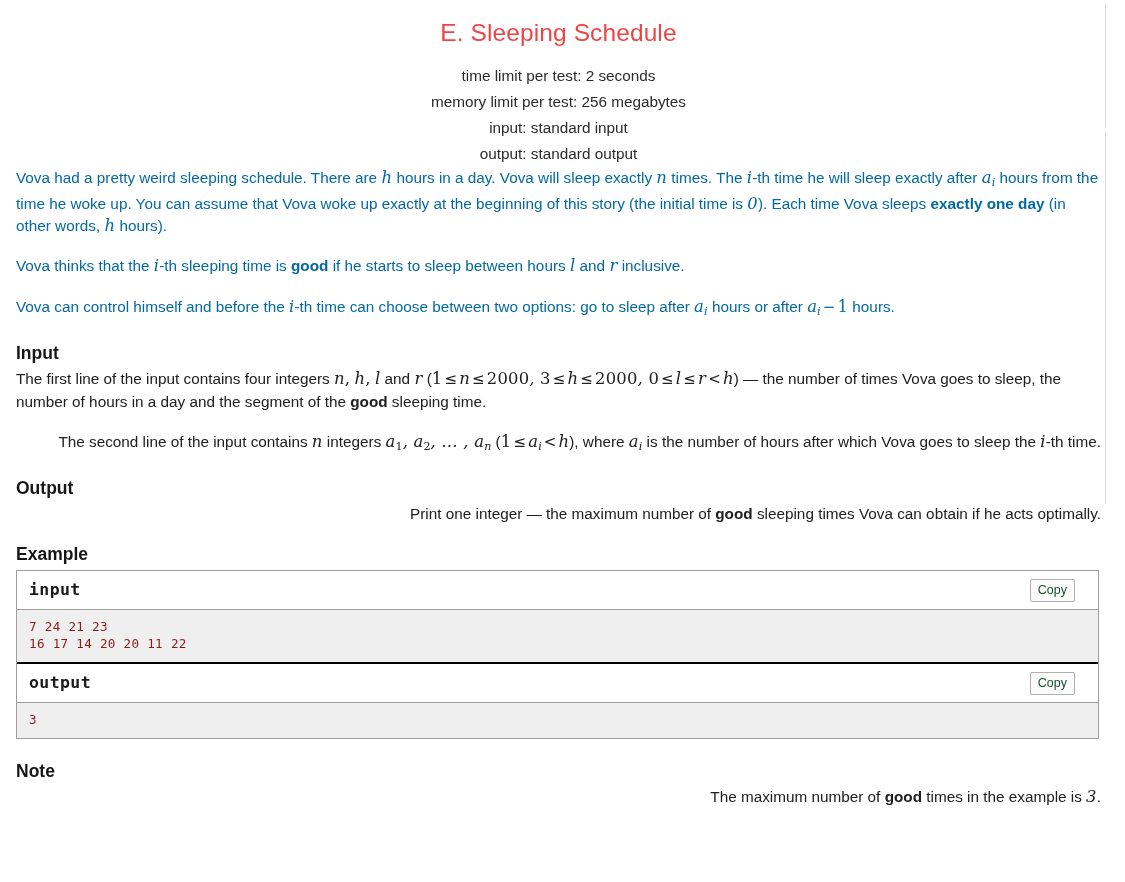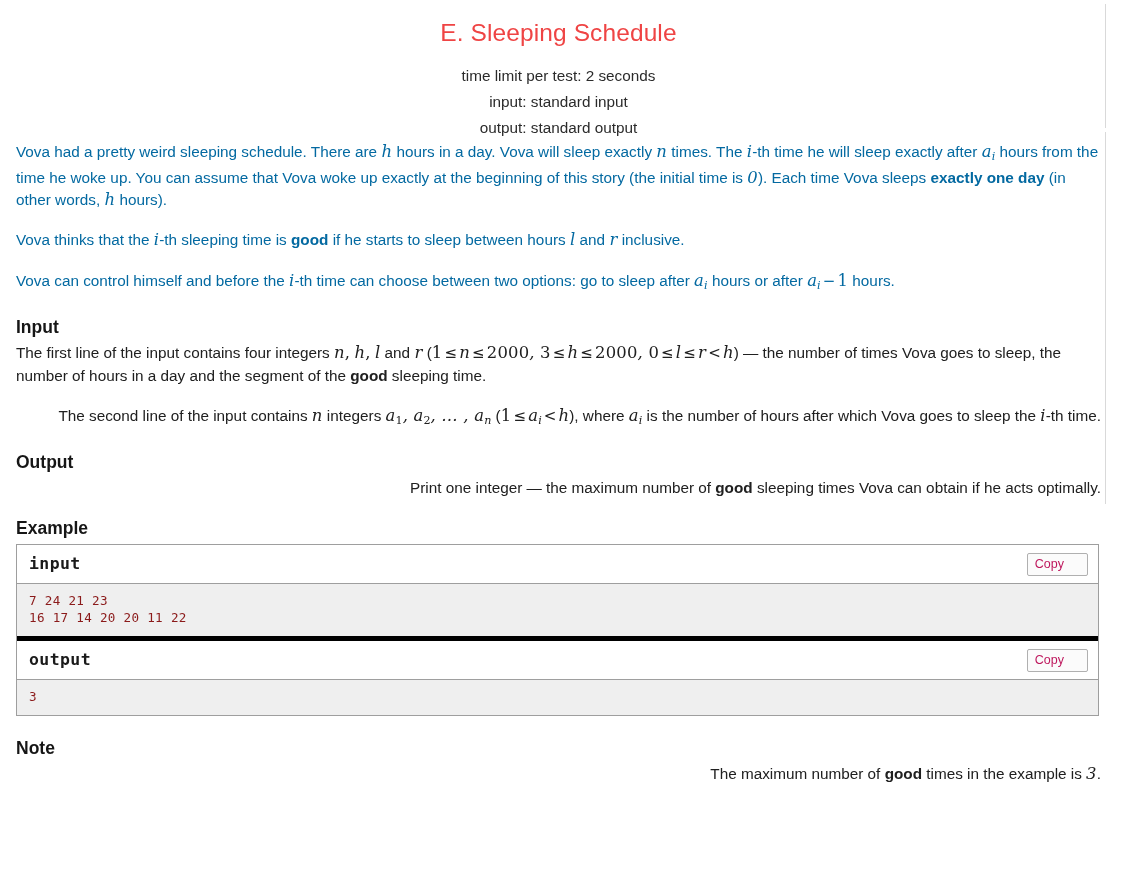--- a/index.html
+++ b/index.html
@@ -127,36 +127,36 @@
   }
   .io-title .label {
     font-family: "DejaVu Sans Mono", "Liberation Mono", monospace;
     font-size: 16.5px;
     font-weight: bold;
     color: #1a1a1a;
     letter-spacing: 0.4px;
   }
   .copy-btn {
     position: absolute;
-    right: 10px;
+    right: 23px;
     top: 8px;
     border: 1px solid #b0b0b0;
     background: #fbfbfb;
-    color: #be185d;
+    color: #14532d;
     font-family: "Liberation Sans", sans-serif;
     font-size: 12.5px;
     line-height: 14px;
-    padding: 3px 23px 4px 7px;
+    padding: 3px 7px 4px 7px;
     border-radius: 2px;
     cursor: pointer;
   }
 
   .io-content {
     background: #efefef;
-    border-bottom: 5px solid #000000;
+    border-bottom: 2px solid #000000;
     padding: 8px 12px 10px 12px;
   }
   .io-content pre {
     margin: 0;
     font-family: "DejaVu Sans Mono", "Liberation Mono", monospace;
     font-size: 12.6px;
     line-height: 17px;
     color: #8b1a1a;
     white-space: pre;
     letter-spacing: 0.3px;
@@ -169,20 +169,21 @@
 <body>
 
 <div class="edge-rule r1"></div>
 <div class="edge-rule r2"></div>
 
 <div class="problem">
 
   <div class="header">
     <div class="title">E. Sleeping Schedule</div>
     <div class="limit">time limit per test: 2 seconds</div>
+    <div class="limit">memory limit per test: 256 megabytes</div>
     <div class="limit">input: standard input</div>
     <div class="limit">output: standard output</div>
   </div>
 
   <div class="statement">
 
     <p><span>Vova had a pretty weird sleeping schedule. There are </span><span class="m">h</span><span> hours in a day. Vova will sleep exactly </span><span class="m">n</span><span> times. The </span><span class="m">i</span><span>-th time he will sleep exactly after </span><span class="m"><span>a</span><span class="sub">i</span></span><span> hours from the time he woke up. You can assume that Vova woke up exactly at the beginning of this story (the initial time is </span><span class="m num">0</span><span>). Each time Vova sleeps </span><strong>exactly one day</strong><span> (in other words, </span><span class="m">h</span><span> hours).</span></p>
 
     <p><span>Vova thinks that the </span><span class="m">i</span><span>-th sleeping time is </span><strong>good</strong><span> if he starts to sleep between hours </span><span class="m">l</span><span> and </span><span class="m">r</span><span> inclusive.</span></p>
 

